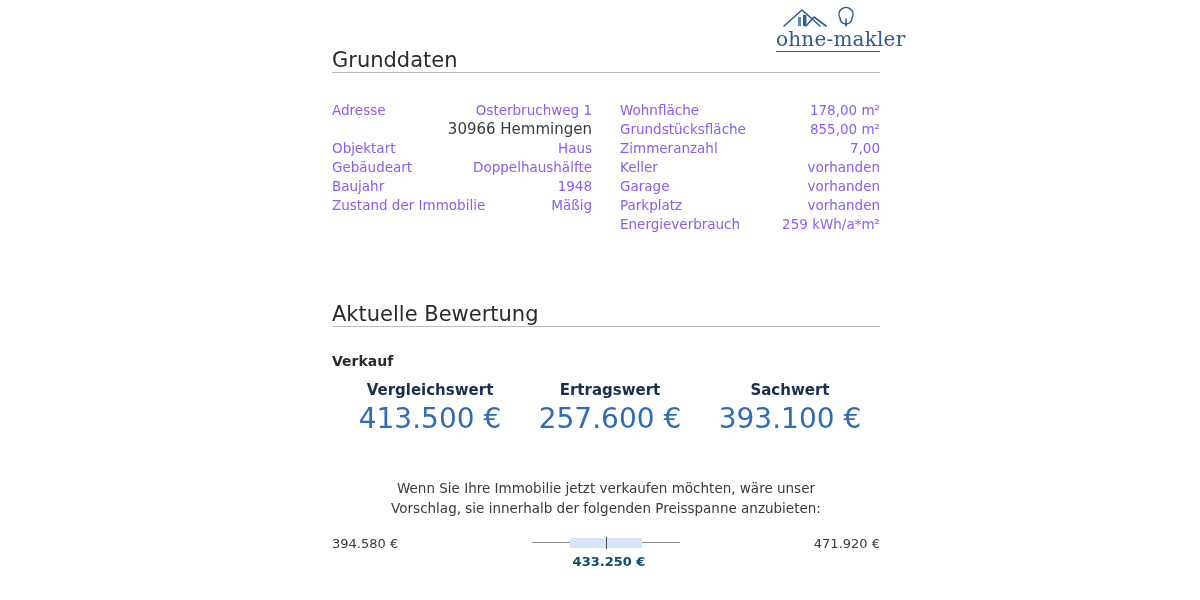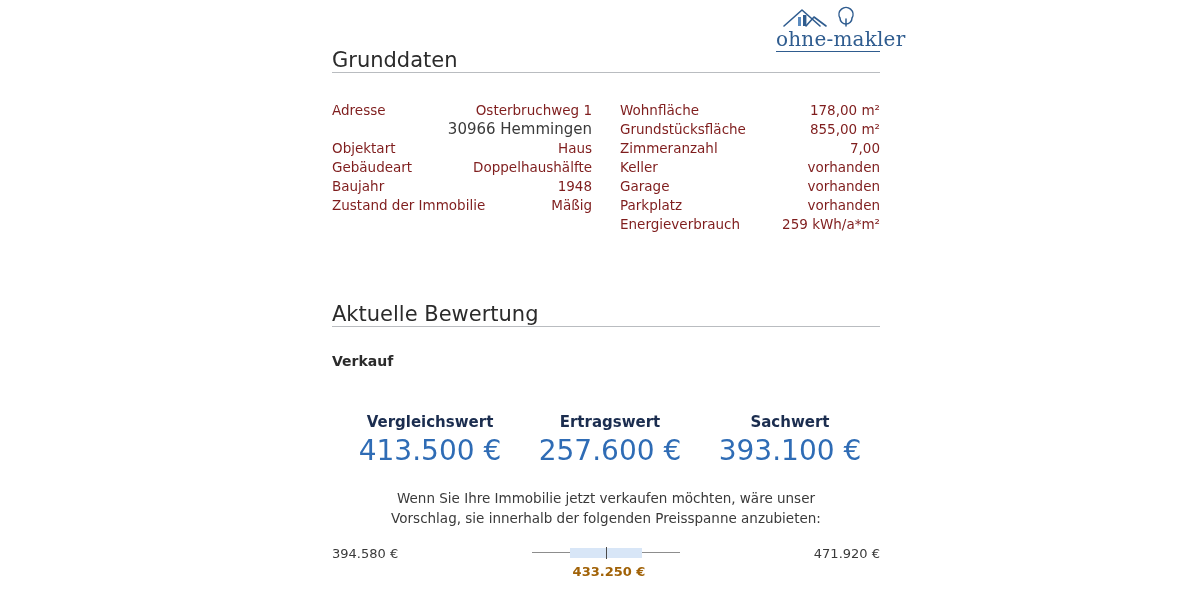--- a/index.html
+++ b/index.html
@@ -74,21 +74,21 @@
   }
   .data-col.right {
     margin-left: 28px;
   }
   .data-row {
     display: flex;
     justify-content: space-between;
     align-items: baseline;
     font-size: 13.5px;
     line-height: 19px;
-    color: #7f1d1d;
+    color: #8b5cf6;
     white-space: nowrap;
   }
   .data-label {
     text-align: left;
   }
   .data-value {
     text-align: right;
   }
   .data-subvalue {
     text-align: right;
@@ -103,21 +103,21 @@
   }
   .subsection-title {
     font-size: 14px;
     font-weight: bold;
     color: #2b2b2b;
     margin-top: 26px;
   }
 
   .valuations {
     display: flex;
-    margin-top: 44px;
+    margin-top: 12px;
     padding-left: 8px;
   }
   .valuation {
     flex: 1;
     text-align: center;
   }
   .valuation-label {
     font-size: 15px;
     font-weight: bold;
     color: #1b2d4f;
@@ -126,21 +126,21 @@
   .valuation-amount {
     font-size: 28px;
     font-weight: normal;
     color: #2f6cb5;
     line-height: 1.3;
     margin-top: 2px;
   }
 
   
   .advice {
-    margin-top: 18px;
+    margin-top: 40px;
     font-size: 13.5px;
     line-height: 20px;
     color: #3a3a3a;
     text-align: center;
     padding: 0 28px;
   }
 
   
   .range-wrap {
     margin-top: 18px;
@@ -180,21 +180,21 @@
     top: 0px;
     left: 50%;
     width: 1px;
     height: 12px;
     background: #4a4a4a;
   }
   .range-current {
     text-align: center;
     font-size: 13px;
     font-weight: bold;
-    color: #a16207;
+    color: #0c4a6e;
     margin-top: 3px;
     margin-left: 6px;
   }
 </style>
 </head>
 <body>
 
 <div class="logo-wrap">
   <svg class="logo-mark" width="106" height="22" viewBox="0 0 106 22">
 

